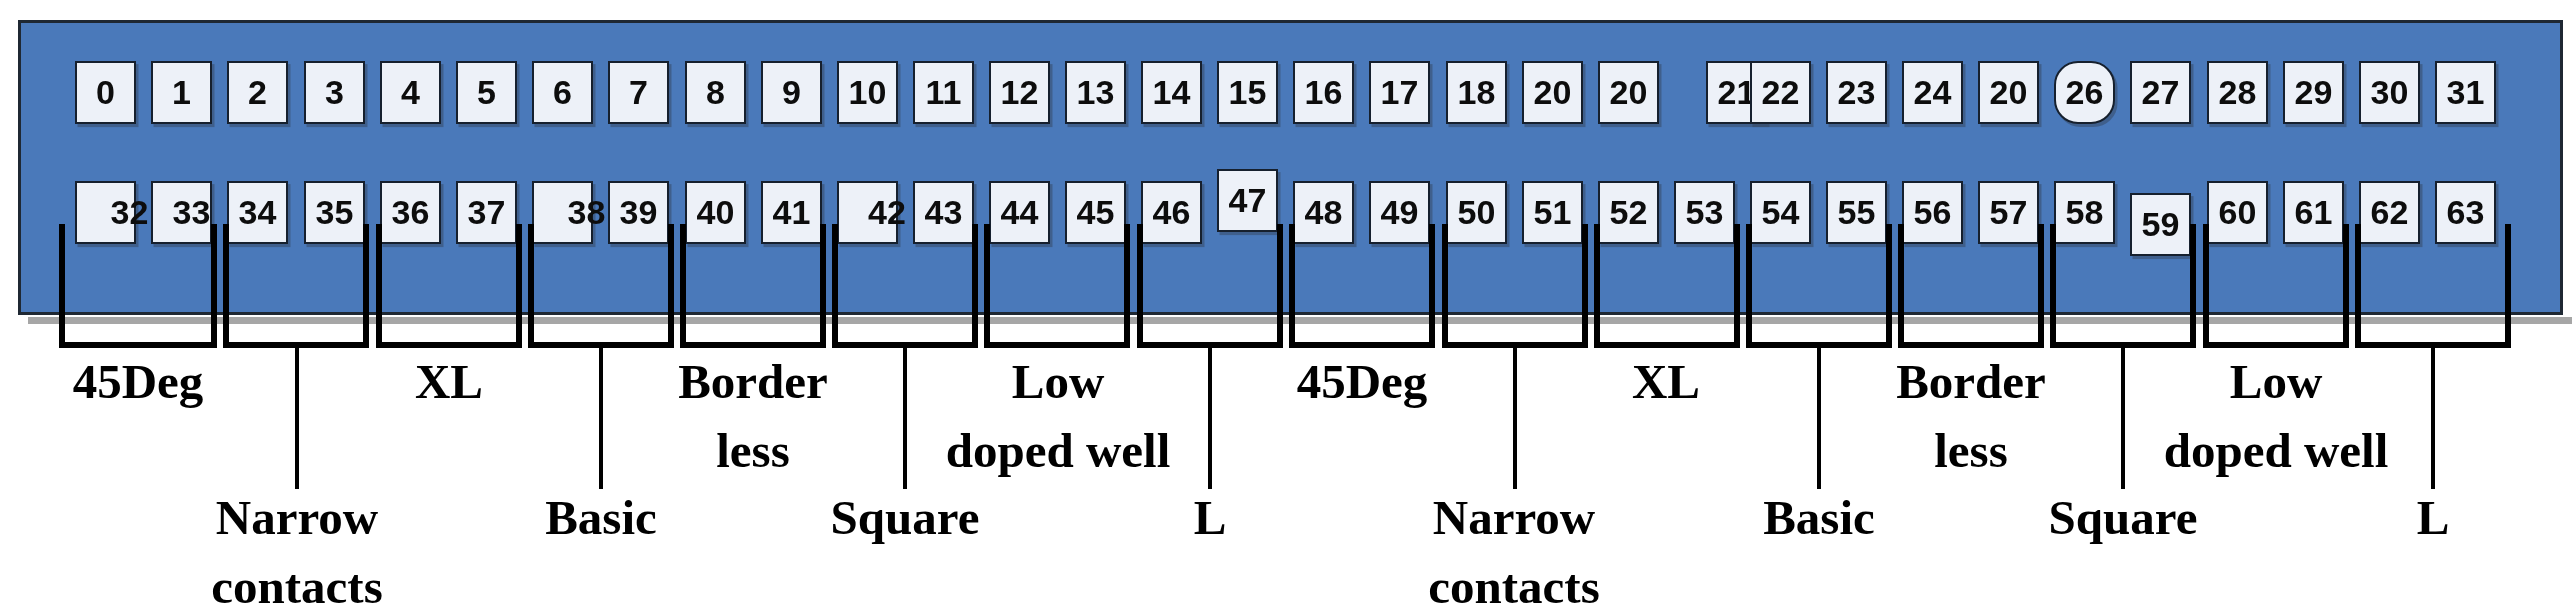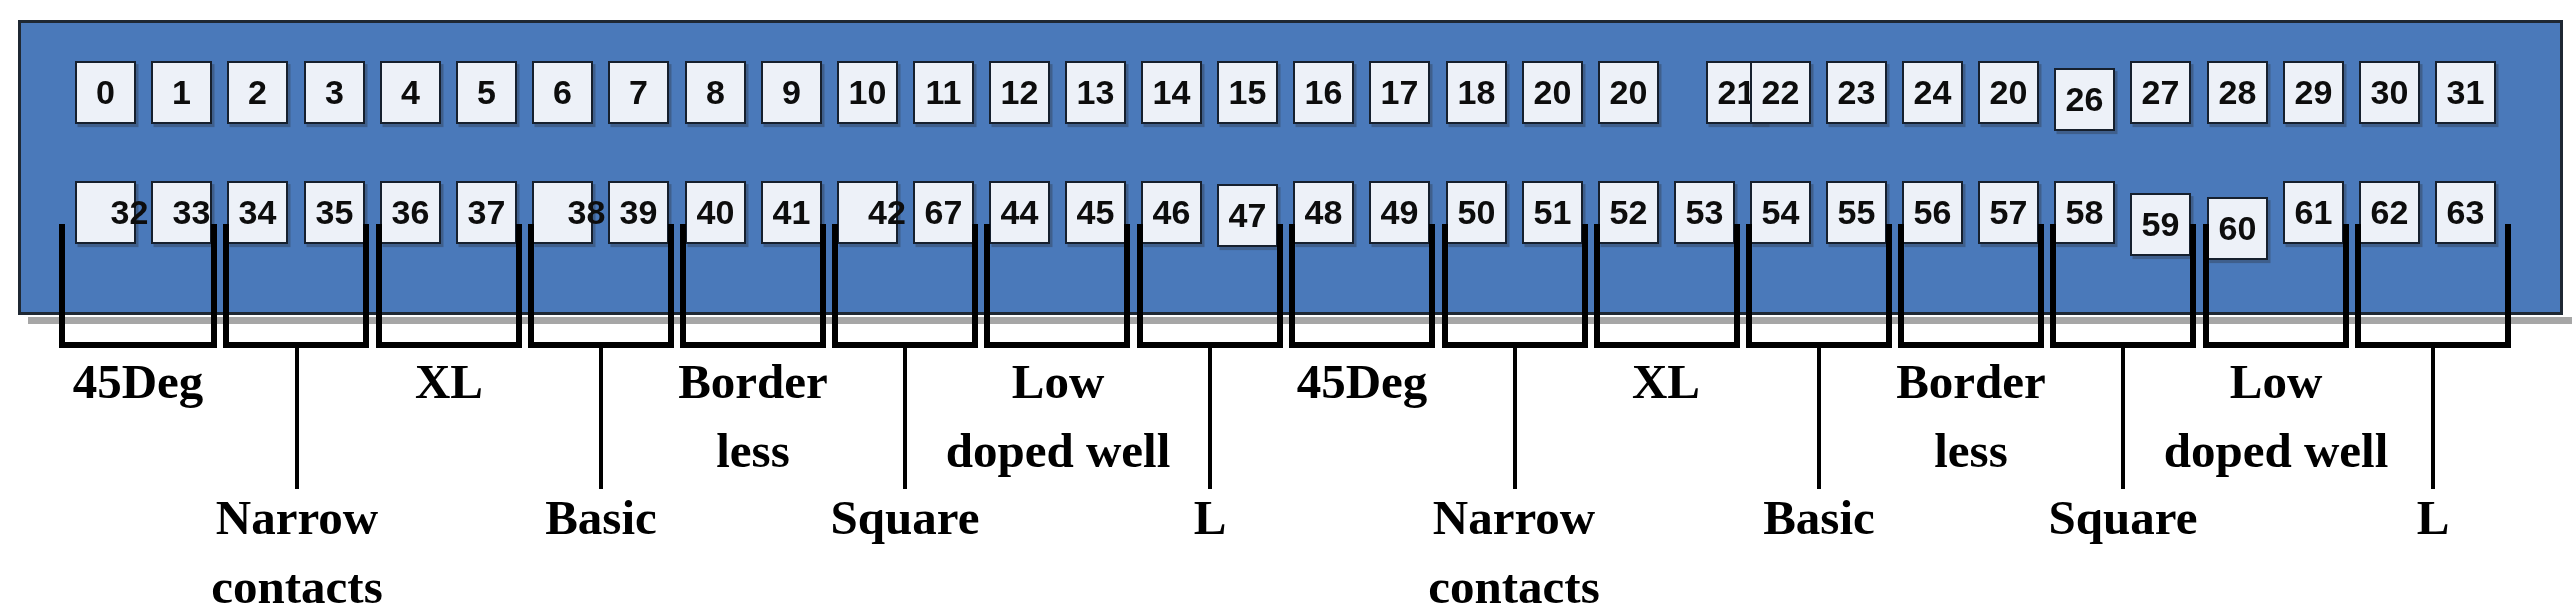--- a/index.html
+++ b/index.html
@@ -90,55 +90,55 @@
       <div class="cell" style="left: 1293px; top: 61px;">16</div>
       <div class="cell" style="left: 1369px; top: 61px;">17</div>
       <div class="cell" style="left: 1446px; top: 61px;">18</div>
       <div class="cell" style="left: 1522px; top: 61px;">20</div>
       <div class="cell" style="left: 1598px; top: 61px;">20</div>
       <div class="cell" style="left: 1674px; top: 61px; margin-left: 32px;">21</div>
       <div class="cell" style="left: 1750px; top: 61px;">22</div>
       <div class="cell" style="left: 1826px; top: 61px;">23</div>
       <div class="cell" style="left: 1902px; top: 61px;">24</div>
       <div class="cell" style="left: 1978px; top: 61px;">20</div>
-      <div class="cell" style="left: 2054px; top: 68px;">26</div>
+      <div class="cell" style="left: 2054px; top: 61px; border-radius: 24px;">26</div>
       <div class="cell" style="left: 2130px; top: 61px;">27</div>
       <div class="cell" style="left: 2207px; top: 61px;">28</div>
       <div class="cell" style="left: 2283px; top: 61px;">29</div>
       <div class="cell" style="left: 2359px; top: 61px;">30</div>
       <div class="cell" style="left: 2435px; top: 61px;">31</div>
       <div class="cell" style="left: 75px; top: 181px; padding-left: 48px;">32</div>
       <div class="cell" style="left: 151px; top: 181px; padding-left: 20px;">33</div>
       <div class="cell" style="left: 227px; top: 181px;">34</div>
       <div class="cell" style="left: 304px; top: 181px;">35</div>
       <div class="cell" style="left: 380px; top: 181px;">36</div>
       <div class="cell" style="left: 456px; top: 181px;">37</div>
       <div class="cell" style="left: 532px; top: 181px; padding-left: 48px;">38</div>
       <div class="cell" style="left: 608px; top: 181px;">39</div>
       <div class="cell" style="left: 685px; top: 181px;">40</div>
       <div class="cell" style="left: 761px; top: 181px;">41</div>
       <div class="cell" style="left: 837px; top: 181px; padding-left: 39px;">42</div>
-      <div class="cell" style="left: 913px; top: 181px;">67</div>
+      <div class="cell" style="left: 913px; top: 181px;">43</div>
       <div class="cell" style="left: 989px; top: 181px;">44</div>
       <div class="cell" style="left: 1065px; top: 181px;">45</div>
       <div class="cell" style="left: 1141px; top: 181px;">46</div>
-      <div class="cell" style="left: 1217px; top: 184px;">47</div>
+      <div class="cell" style="left: 1217px; top: 169px;">47</div>
       <div class="cell" style="left: 1293px; top: 181px;">48</div>
       <div class="cell" style="left: 1369px; top: 181px;">49</div>
       <div class="cell" style="left: 1446px; top: 181px;">50</div>
       <div class="cell" style="left: 1522px; top: 181px;">51</div>
       <div class="cell" style="left: 1598px; top: 181px;">52</div>
       <div class="cell" style="left: 1674px; top: 181px;">53</div>
       <div class="cell" style="left: 1750px; top: 181px;">54</div>
       <div class="cell" style="left: 1826px; top: 181px;">55</div>
       <div class="cell" style="left: 1902px; top: 181px;">56</div>
       <div class="cell" style="left: 1978px; top: 181px;">57</div>
       <div class="cell" style="left: 2054px; top: 181px;">58</div>
       <div class="cell" style="left: 2130px; top: 181px; margin-top: 12px;">59</div>
-      <div class="cell" style="left: 2207px; top: 181px; margin-top: 16px;">60</div>
+      <div class="cell" style="left: 2207px; top: 181px;">60</div>
       <div class="cell" style="left: 2283px; top: 181px;">61</div>
       <div class="cell" style="left: 2359px; top: 181px;">62</div>
       <div class="cell" style="left: 2435px; top: 181px;">63</div>
     </div>
   <div class="layer" id="brackets-layer">
       <div class="bracket" style="left: 59px; width: 158px;"></div>
       <div class="bracket" style="left: 223px; width: 146px;"></div>
       <div class="stem" style="left: 295px;"></div>
       <div class="bracket" style="left: 376px; width: 146px;"></div>
       <div class="bracket" style="left: 528px; width: 146px;"></div>

